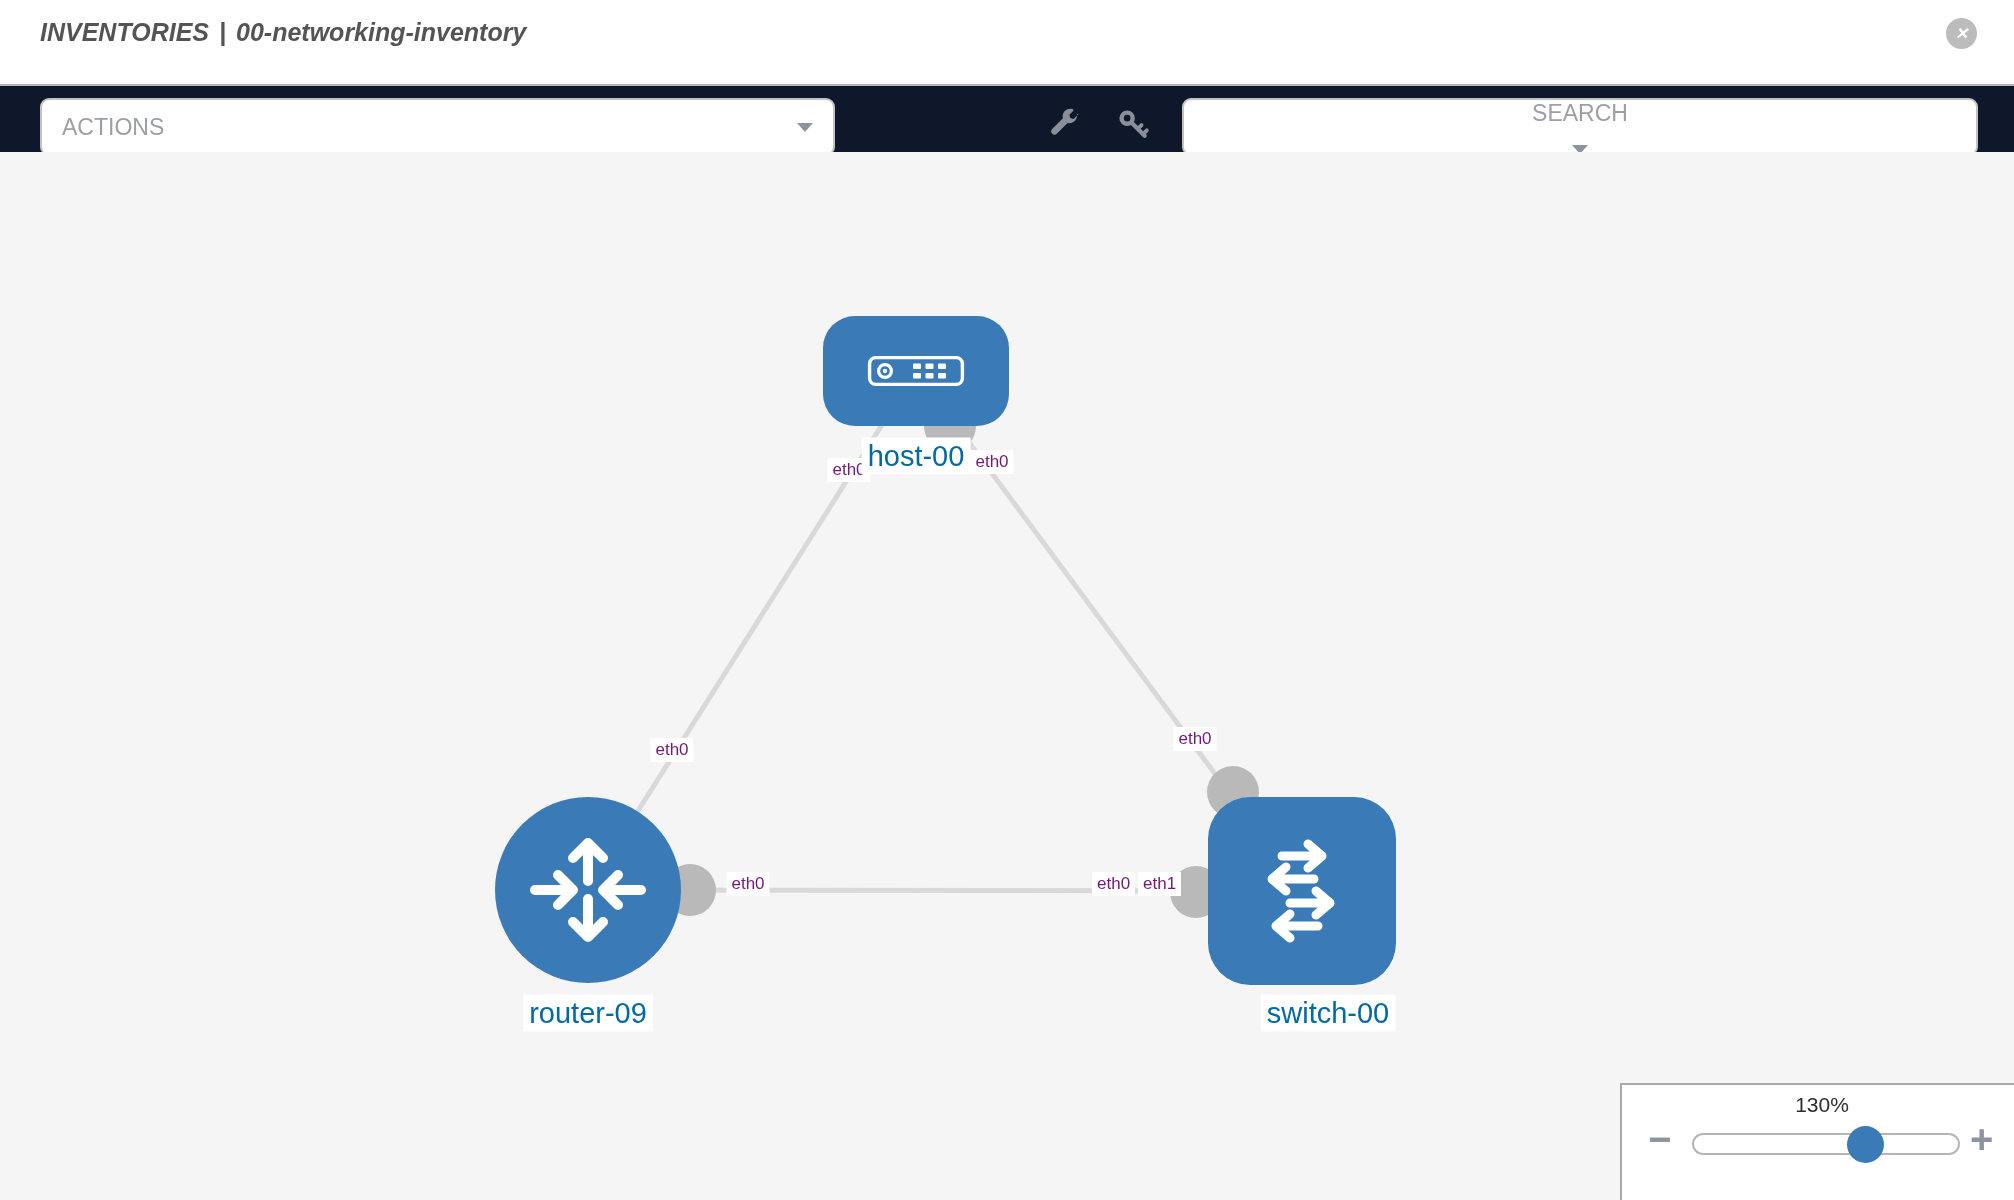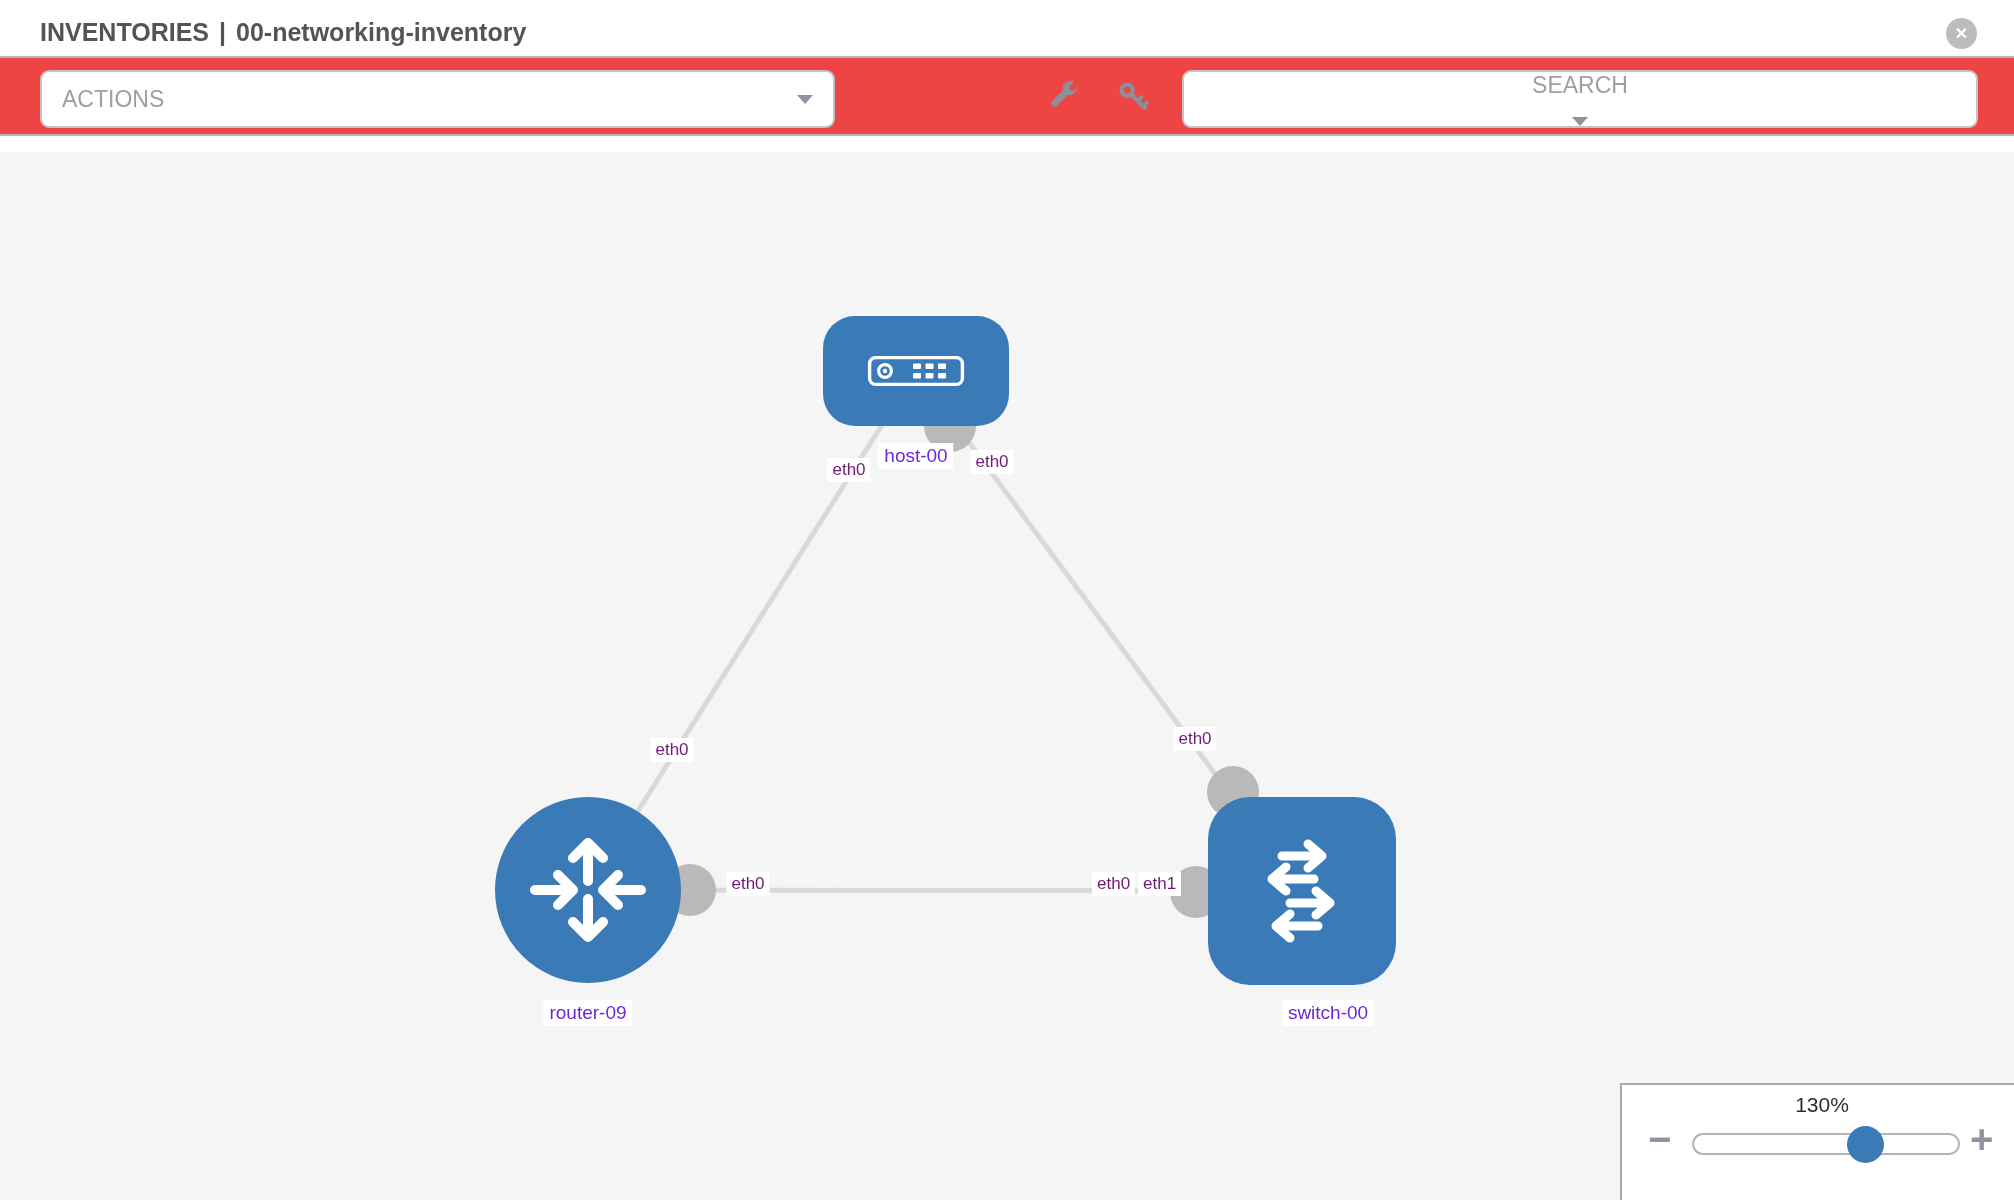--- a/index.html
+++ b/index.html
@@ -1,52 +1,52 @@
 <!DOCTYPE html>
 <html><head>
 <meta charset="utf-8">
 <style>
   html,body{margin:0;padding:0;}
   body{
     width:2014px;height:1200px;overflow:hidden;position:relative;
     font-family:"Liberation Sans",sans-serif;background:#ffffff;
   }
   
-  .header{position:absolute;left:0;top:0;width:2014px;height:72px;background:#ffffff;}
+  .header{position:absolute;left:0;top:0;width:2014px;height:72px;background:#ffffff;font-style:italic;}
   .title{position:absolute;left:40px;top:18px;font-size:25px;font-weight:700;color:#545454;white-space:nowrap;}
   .title .sep{margin:0 10px;}
   .close-btn{
     position:absolute;left:1946px;top:18px;width:31px;height:31px;border-radius:50%;
     background:#bcbcbc;color:#ffffff;display:flex;align-items:center;justify-content:center;
     font-size:16px;font-weight:700;cursor:pointer;line-height:1;
   }
   
   .toolbar{
-    position:absolute;left:0;top:56px;width:2014px;height:80px;background:#ef4444;
+    position:absolute;left:0;top:84px;width:2014px;height:80px;background:#0f172a;
     border-top:2px solid #b6b6b6;border-bottom:2px solid #b6b6b6;box-sizing:border-box;
   }
   .select{
     position:absolute;top:12px;height:58px;background:#ffffff;border:2px solid #c2c2c2;
     border-radius:9px;box-sizing:border-box;display:flex;align-items:center;
     color:#9ca0a5;font-size:23px;padding:0 20px;cursor:pointer;
   }
   .select .lbl{flex:1;}
   .caret{width:0;height:0;border-left:8px solid transparent;border-right:8px solid transparent;border-top:9px solid #8e939d;}
   .actions{left:40px;width:795px;}
   .search{left:1182px;width:796px;flex-direction:column;}
   .tool-btn{position:absolute;top:21px;width:36px;height:36px;background:none;border:none;padding:0;cursor:pointer;}
   .tool-btn.wrench{left:1047px;}
   .tool-btn.key{left:1115px;}
   
   .canvas{position:absolute;left:0;top:152px;width:2014px;height:1048px;background:#f5f5f5;}
   svg.topo{position:absolute;left:0;top:0;}
   .link{stroke:#d9d9d9;stroke-width:5;}
   .node-label{
-    position:absolute;transform:translate(-50%,-50%);background:#ffffff;color:#6d28d9;
-    font-size:19px;padding:2px 6px;white-space:nowrap;
+    position:absolute;transform:translate(-50%,-50%);background:#ffffff;color:#0369a1;
+    font-size:29px;padding:2px 6px;white-space:nowrap;
   }
   .iface-label{
     position:absolute;transform:translate(-50%,-50%);background:#ffffff;color:#701a75;
     font-size:17px;padding:2px 5px;white-space:nowrap;
   }
   .iface-label.anchor-left{transform:translateY(-50%);}
   
   .zoom-panel{
     position:absolute;left:1620px;top:931px;width:420px;height:140px;background:#ffffff;
     border:2px solid #a9a9a9;box-sizing:border-box;

